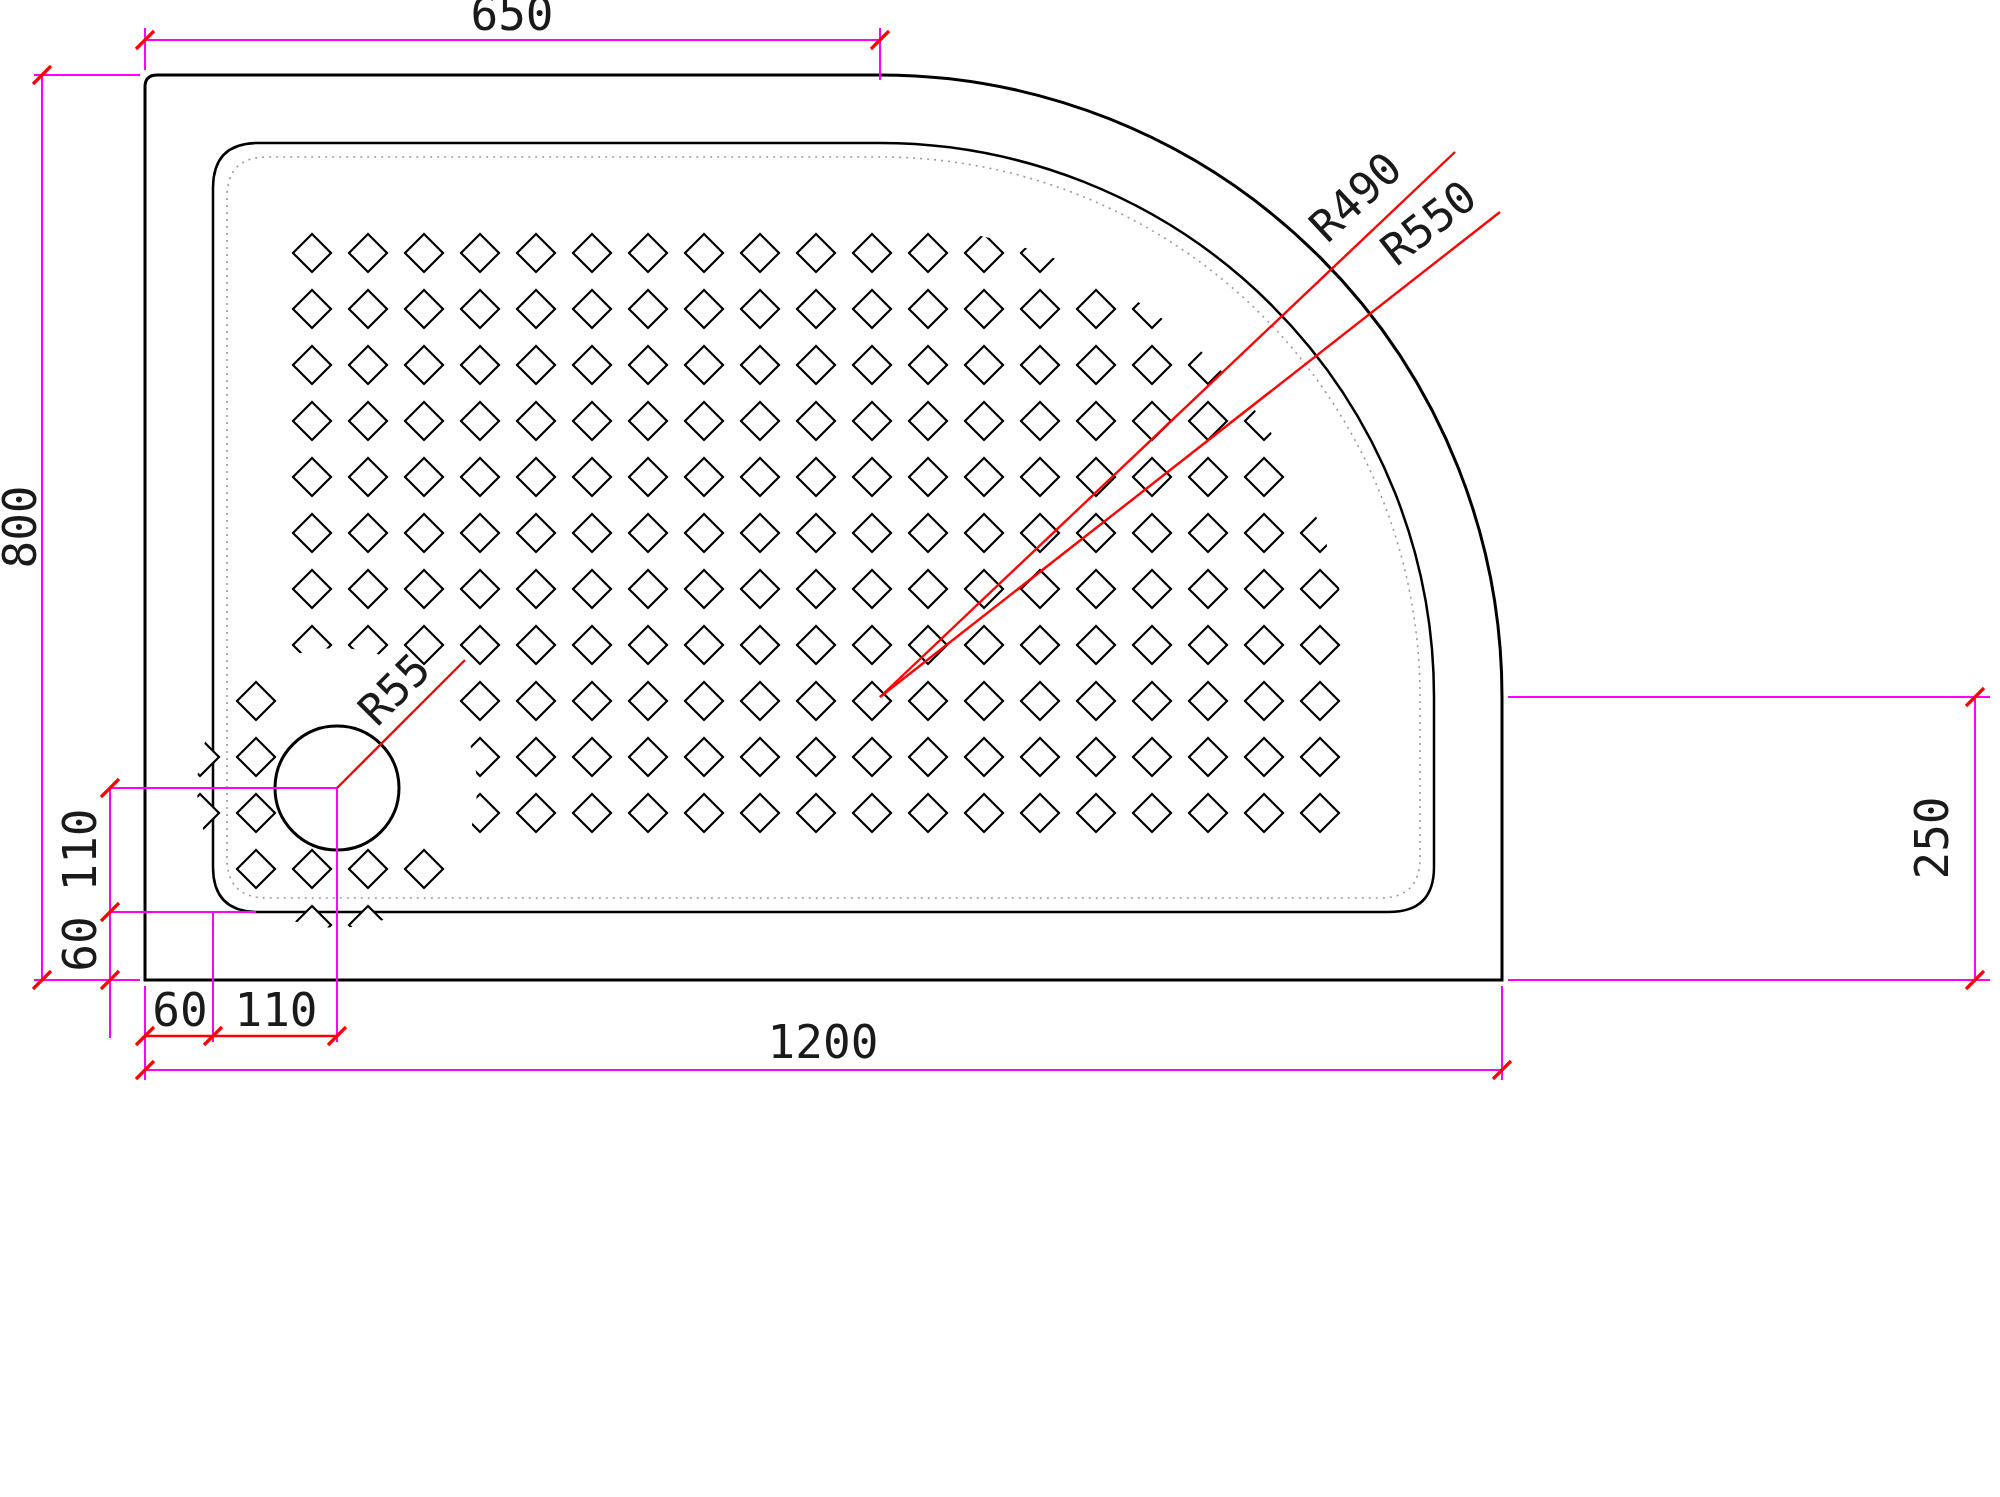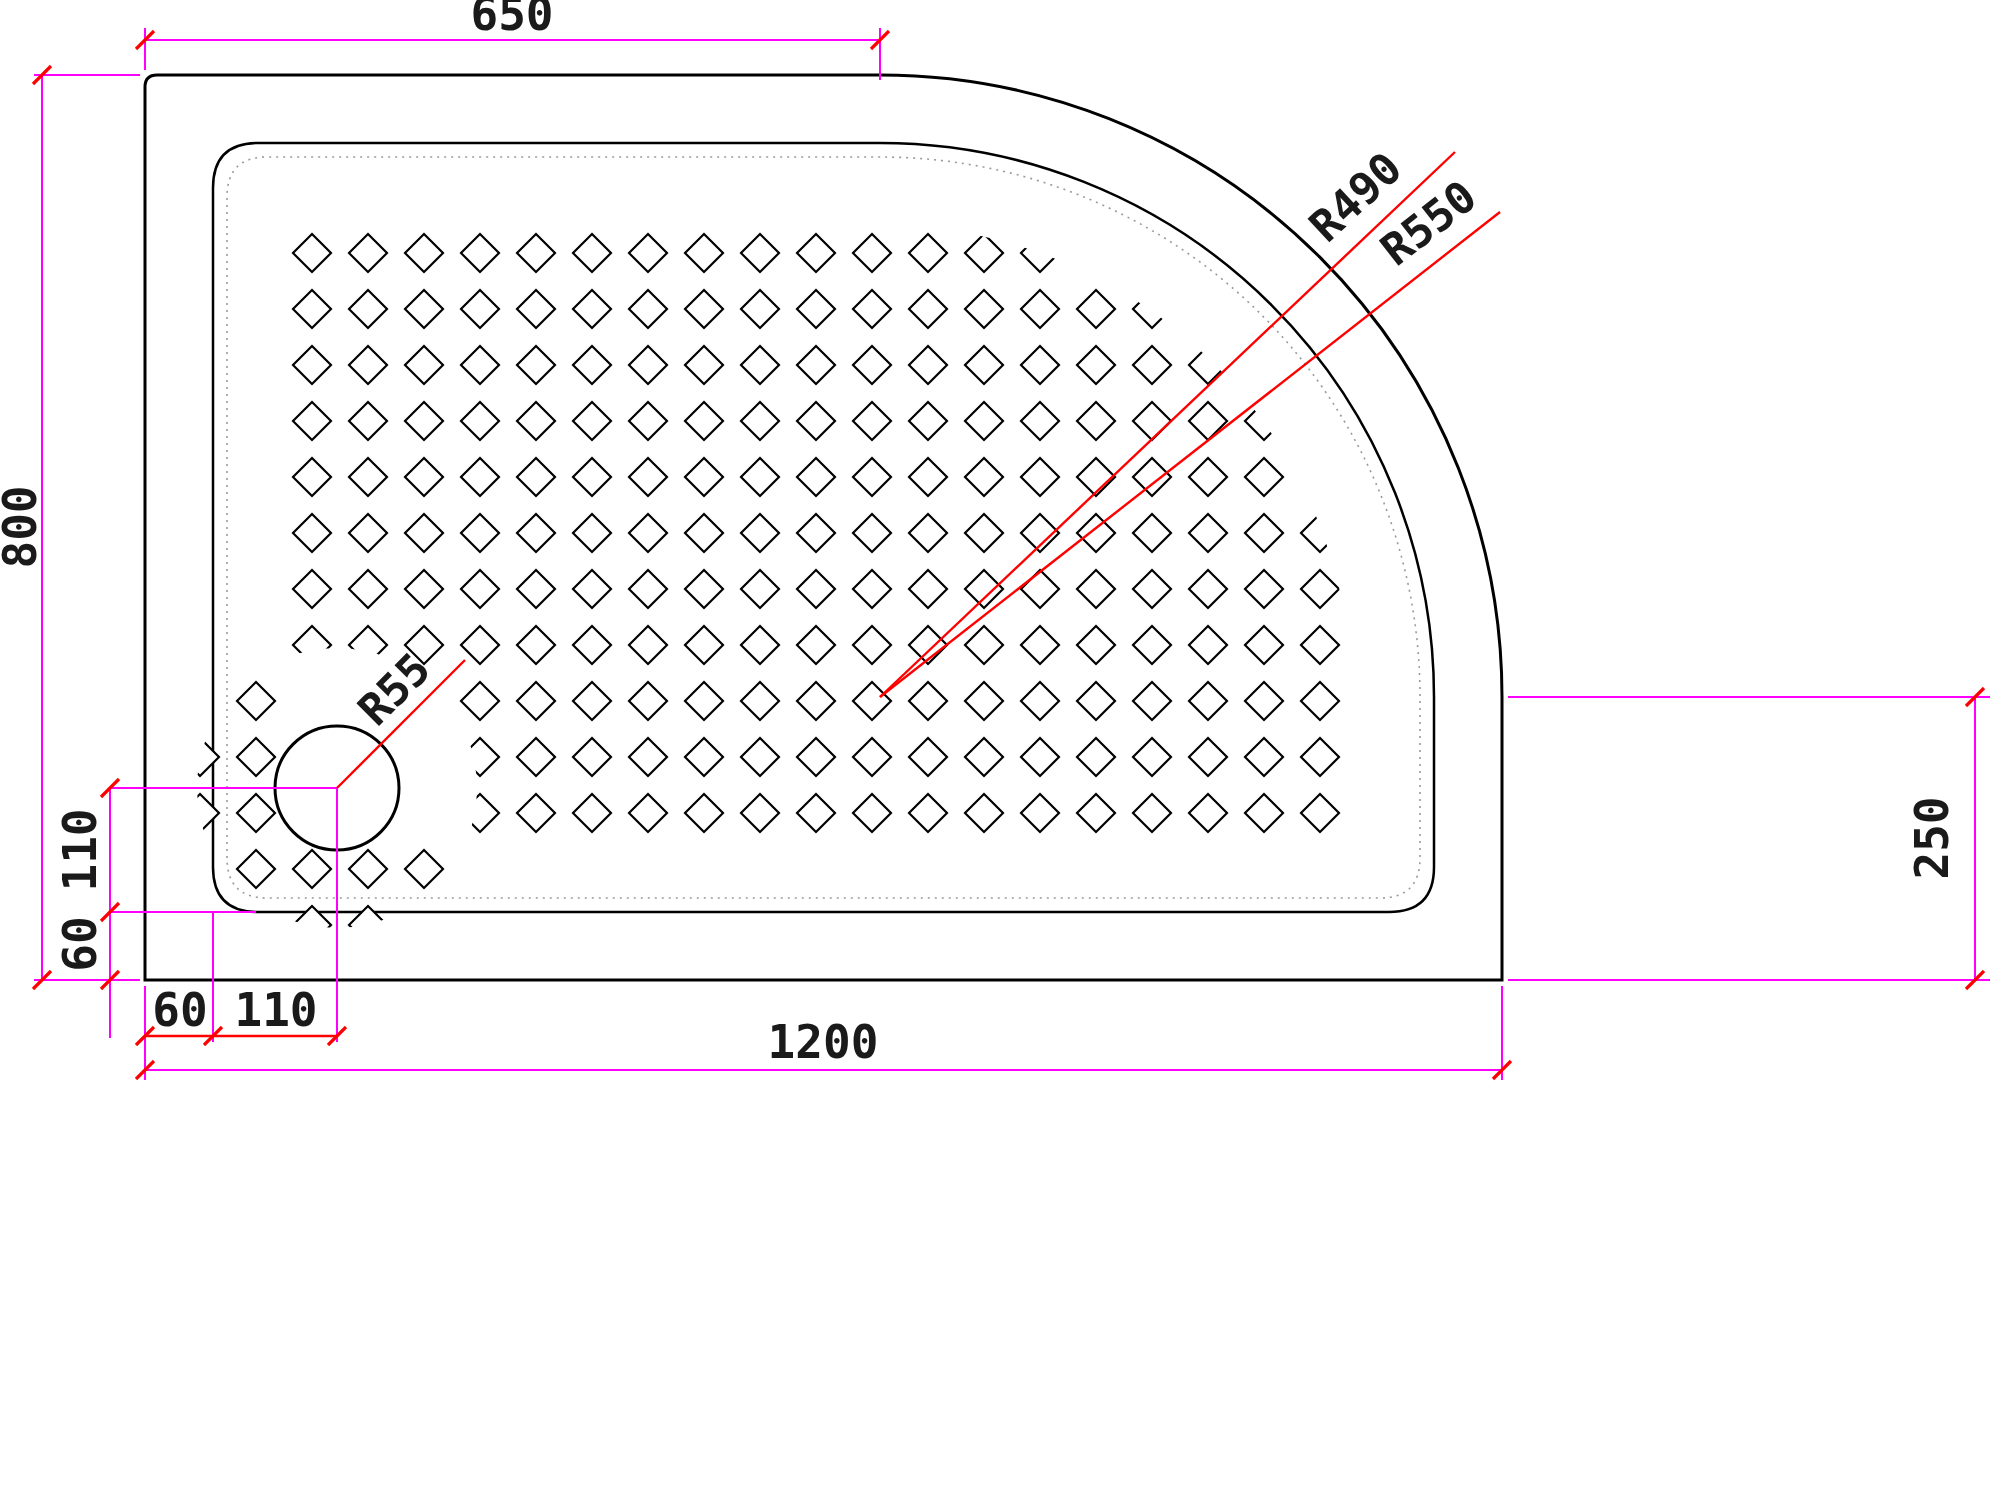--- a/index.html
+++ b/index.html
@@ -1,17 +1,17 @@
 <!DOCTYPE html>
 <html><head>
 <meta charset="utf-8">
 <title>Shower Tray Technical Drawing</title>
 <style>
   html, body { margin: 0; padding: 0; background: #ffffff; }
-  .page { width: 2000px; height: 1497px; position: relative; background: #ffffff; overflow: hidden; font-weight: bold; }
+  .page { width: 2000px; height: 1497px; position: relative; background: #ffffff; overflow: hidden; }
   svg { display: block; }
   text {
     font-family: "DejaVu Sans Mono", monospace;
     font-size: 46px;
   }
   text.rlabel { font-size: 44px; }
 </style>
 </head>
 <body>
 

